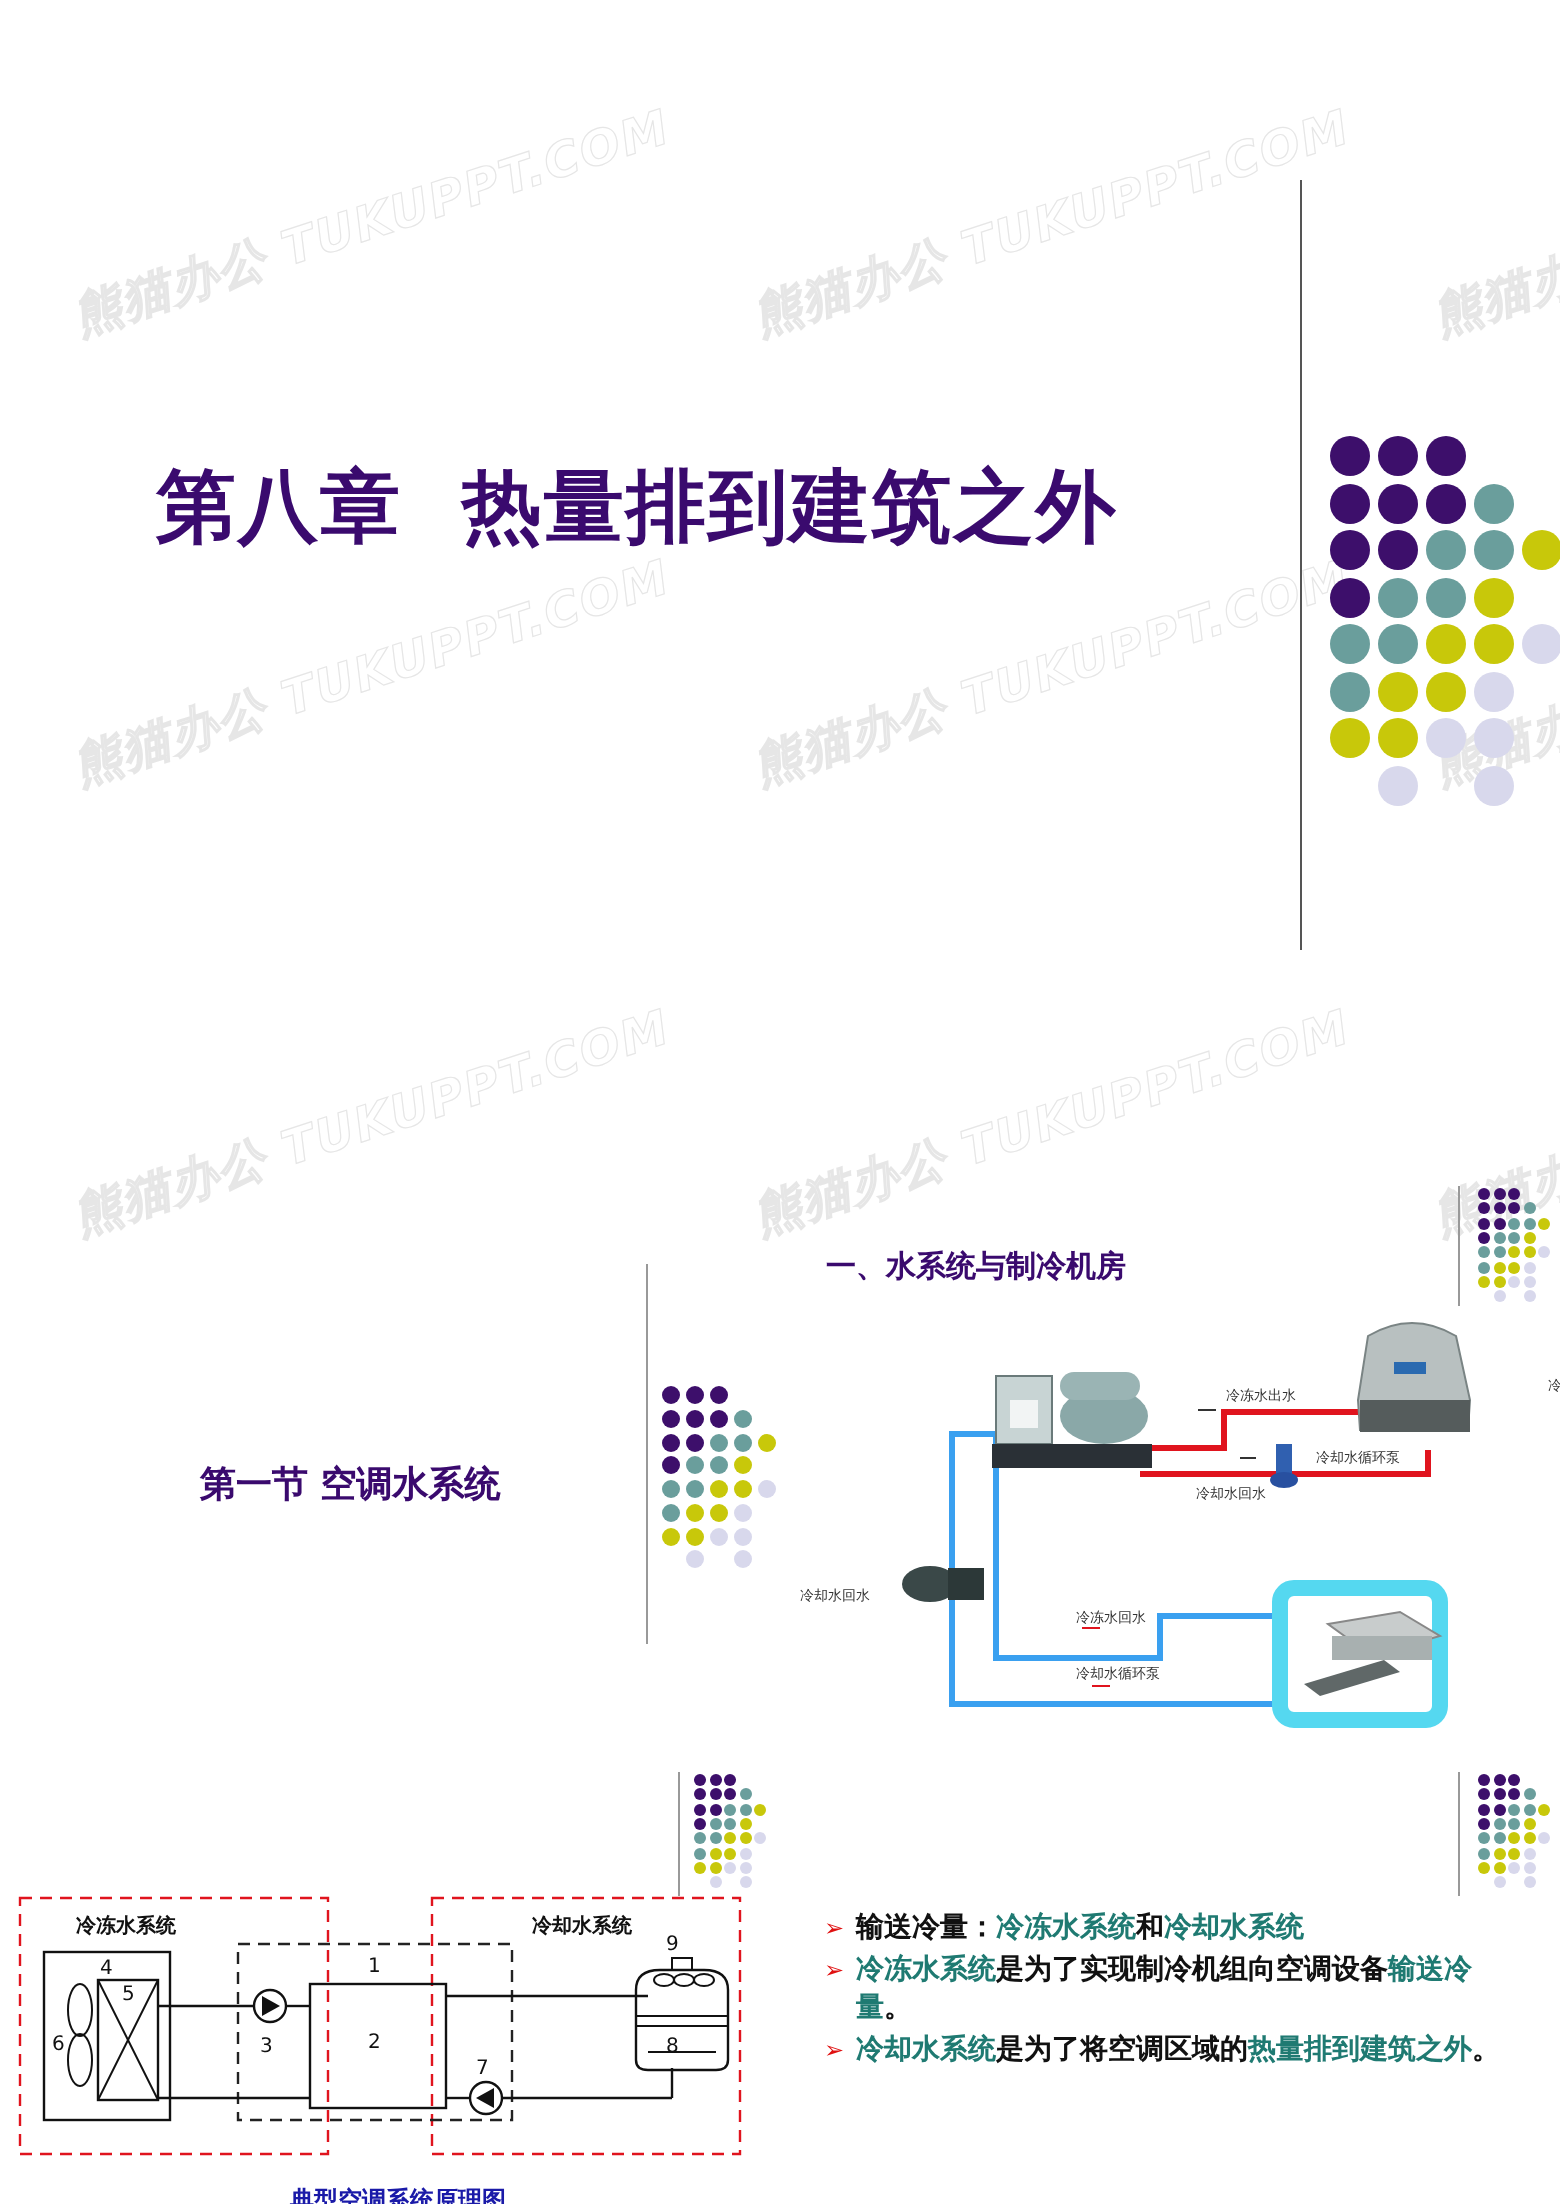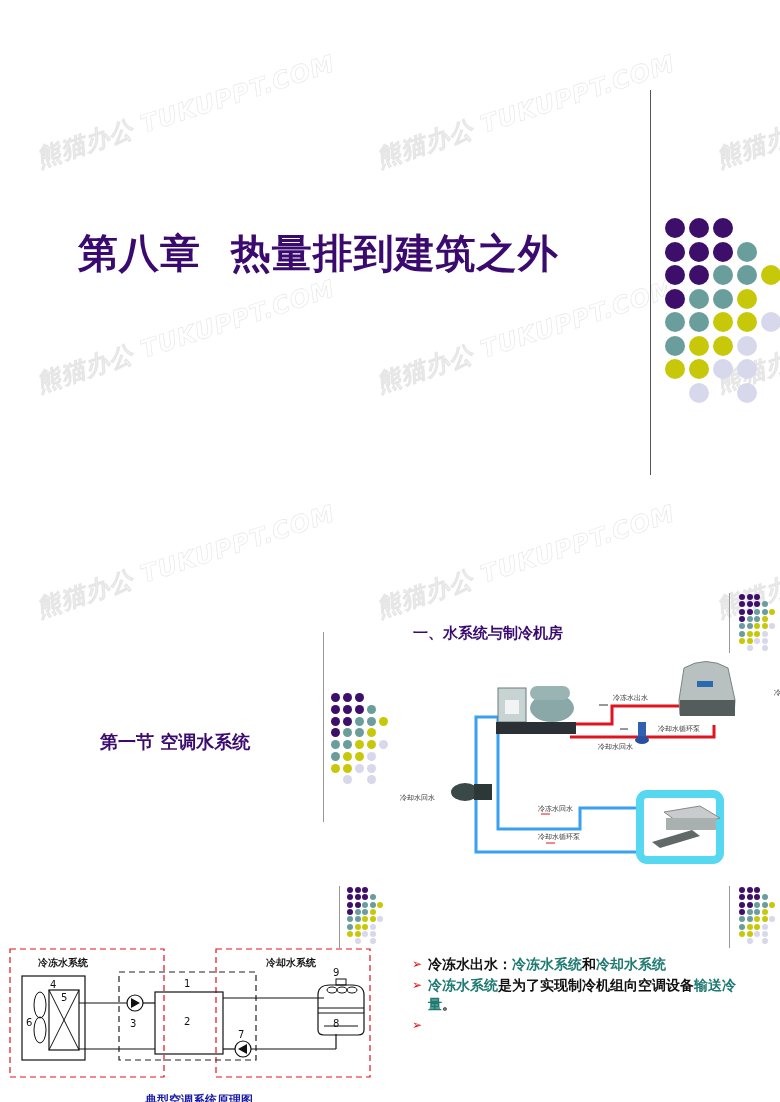--- a/index.html
+++ b/index.html
@@ -351,17 +351,17 @@
       <span class="dot" style="width: 6px; height: 6px; left: 22.5px; top: 36.75px; background: rgb(216, 216, 236);"></span>
       <span class="dot" style="width: 6px; height: 6px; left: 0px; top: 44.1px; background: rgb(200, 200, 10);"></span>
       <span class="dot" style="width: 6px; height: 6px; left: 7.5px; top: 44.1px; background: rgb(200, 200, 10);"></span>
       <span class="dot" style="width: 6px; height: 6px; left: 15px; top: 44.1px; background: rgb(216, 216, 236);"></span>
       <span class="dot" style="width: 6px; height: 6px; left: 22.5px; top: 44.1px; background: rgb(216, 216, 236);"></span>
       <span class="dot" style="width: 6px; height: 6px; left: 7.5px; top: 51.45px; background: rgb(216, 216, 236);"></span>
       <span class="dot" style="width: 6px; height: 6px; left: 22.5px; top: 51.45px; background: rgb(216, 216, 236);"></span>
     </div>
 
   <div class="bullets">
-    <div class="bullet"><span class="arrow">➢</span><span class="content"><span>冷冻水出水：</span><span class="hl">冷冻水系统</span><span>和</span><span class="hl">冷却水系统</span></span></div>
+    <div class="bullet"><span class="arrow">➢</span><span class="content"><span>输送冷量：</span><span class="hl">冷冻水系统</span><span>和</span><span class="hl">冷却水系统</span></span></div>
     <div class="bullet"><span class="arrow">➢</span><span class="content"><span class="hl">冷冻水系统</span><span>是为了实现制冷机组向空调设备</span><span class="hl">输送冷量</span><span>。</span></span></div>
-    <div class="bullet"><span class="arrow">➢</span></div>
+    <div class="bullet"><span class="arrow">➢</span><span class="content"><span class="hl">冷却水系统</span><span>是为了将空调区域的</span><span class="hl">热量排到建筑之外</span><span>。</span></span></div>
   </div>
 </section>
 
 </body></html>

